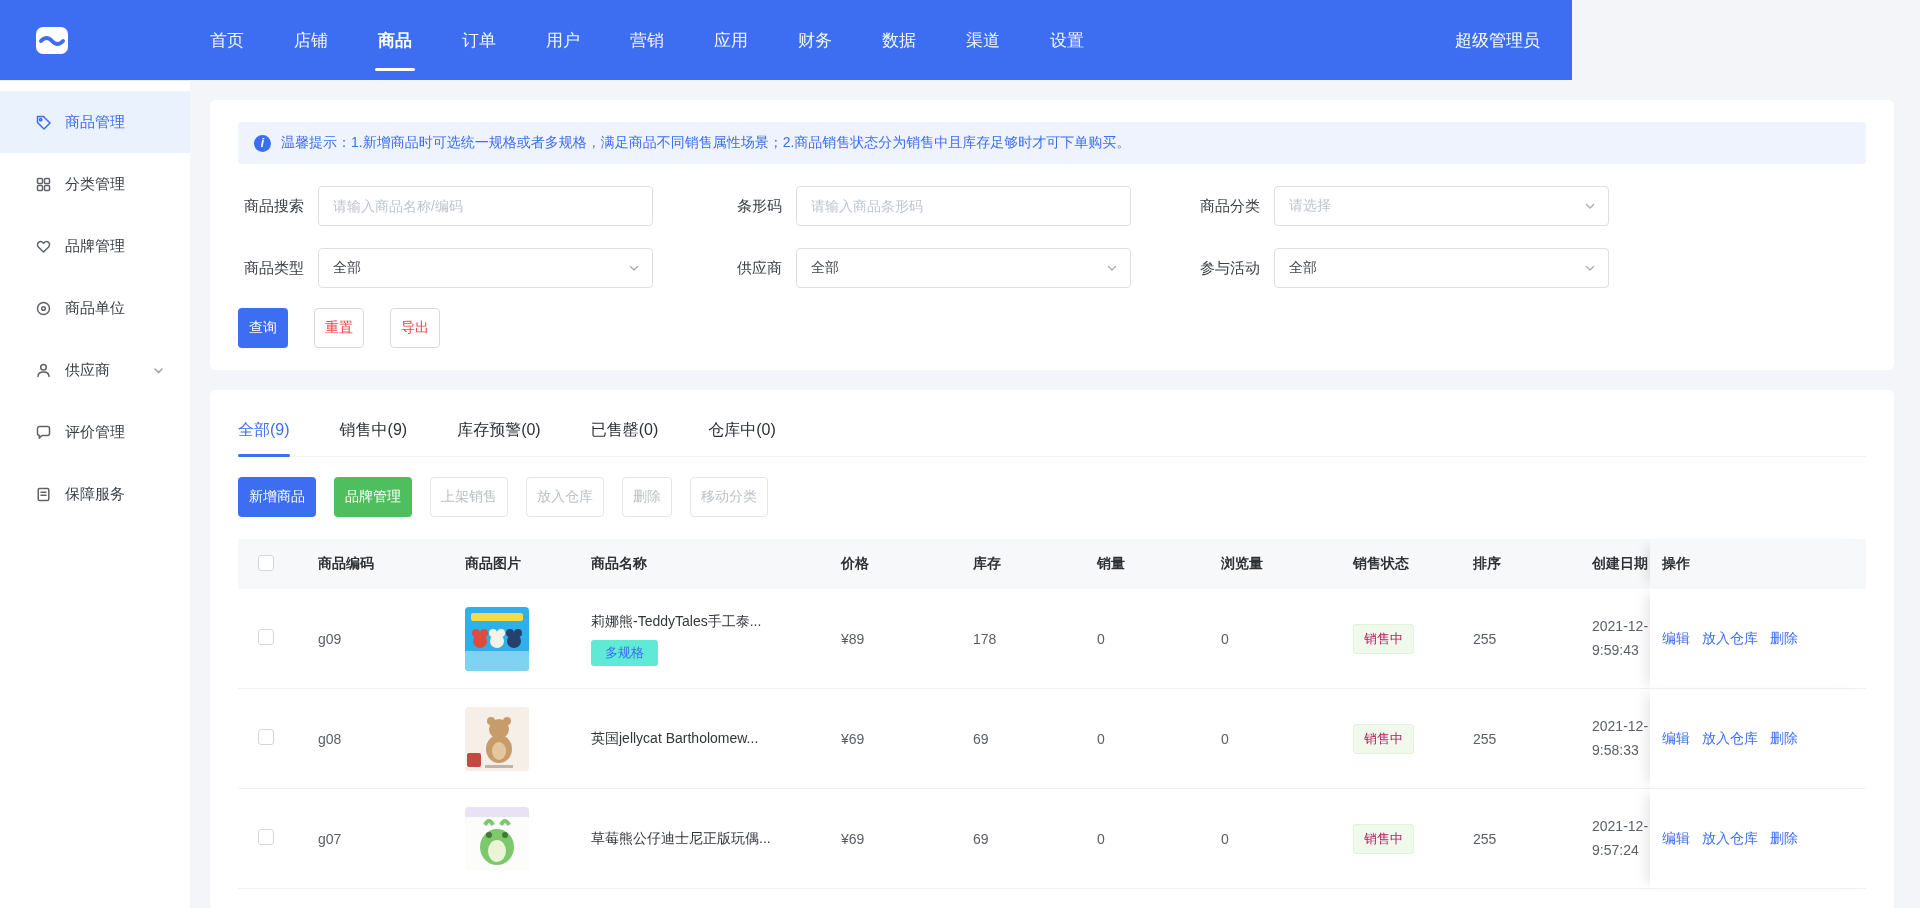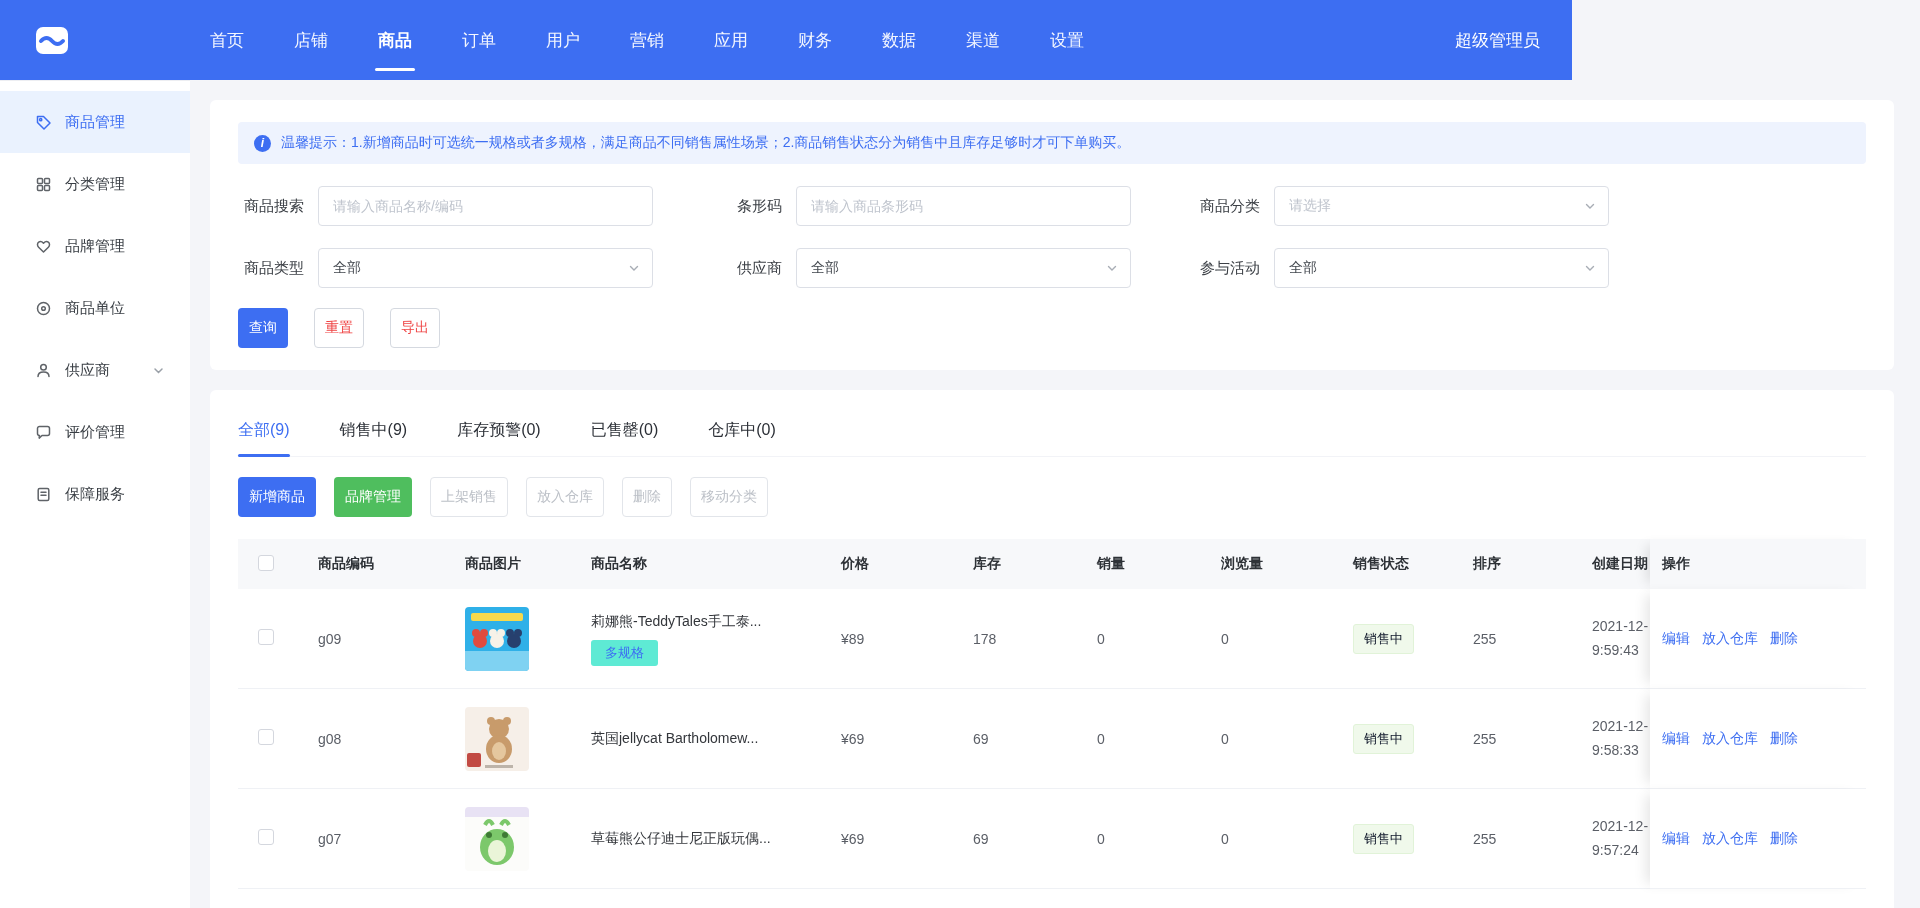--- a/index.html
+++ b/index.html
@@ -62,21 +62,21 @@
 
   
   table { width:100%; border-collapse:separate; border-spacing:0; table-layout:fixed; margin-top:22px; }
   th { background:#F7F8FA; height:50px; text-align:left; font-size:14px; color:#2e3237; font-weight:bold; padding-left:12px; }
   td { height:100px; border-bottom:1px solid #EFF1F5; font-size:14px; color:#5a5e66; padding-left:12px; vertical-align:middle; }
   .cb { width:16px; height:16px; border:1px solid #d4d7de; border-radius:3px; background:#fff; display:inline-block; cursor:pointer; }
   th.col-cb, td.col-cb { padding-left:20px; }
   .pimg { width:64px; height:64px; border-radius:4px; overflow:hidden; display:block; }
   .pname { color:#33363b; line-height:1.5; }
   .spec-badge { display:inline-block; margin-top:8px; padding:4px 14px; background:#5eead4; color:#3D6EF2; border-radius:3px; font-size:13px; }
-  .status-badge { display:inline-block; padding:5px 10px; background:#F0F9EB; border:1px solid #E1F3D8; color:#0f172a; border-radius:3px; font-size:13px; }
+  .status-badge { display:inline-block; padding:5px 10px; background:#F0F9EB; border:1px solid #E1F3D8; color:#be185d; border-radius:3px; font-size:13px; }
   .date-clip { width:60px; overflow:hidden; white-space:nowrap; line-height:1.7; }
   th .date-clip { line-height:normal; }
   .col-ops { box-shadow:-10px 0 12px -6px rgba(0,0,0,0.10); background:#fff; }
   th.col-ops { background:#F7F8FA; }
   .op-link { color:#3D6EF2; margin-right:12px; cursor:pointer; white-space:nowrap; }
 </style>
 </head>
 <body>
 
 <div class="navbar">

